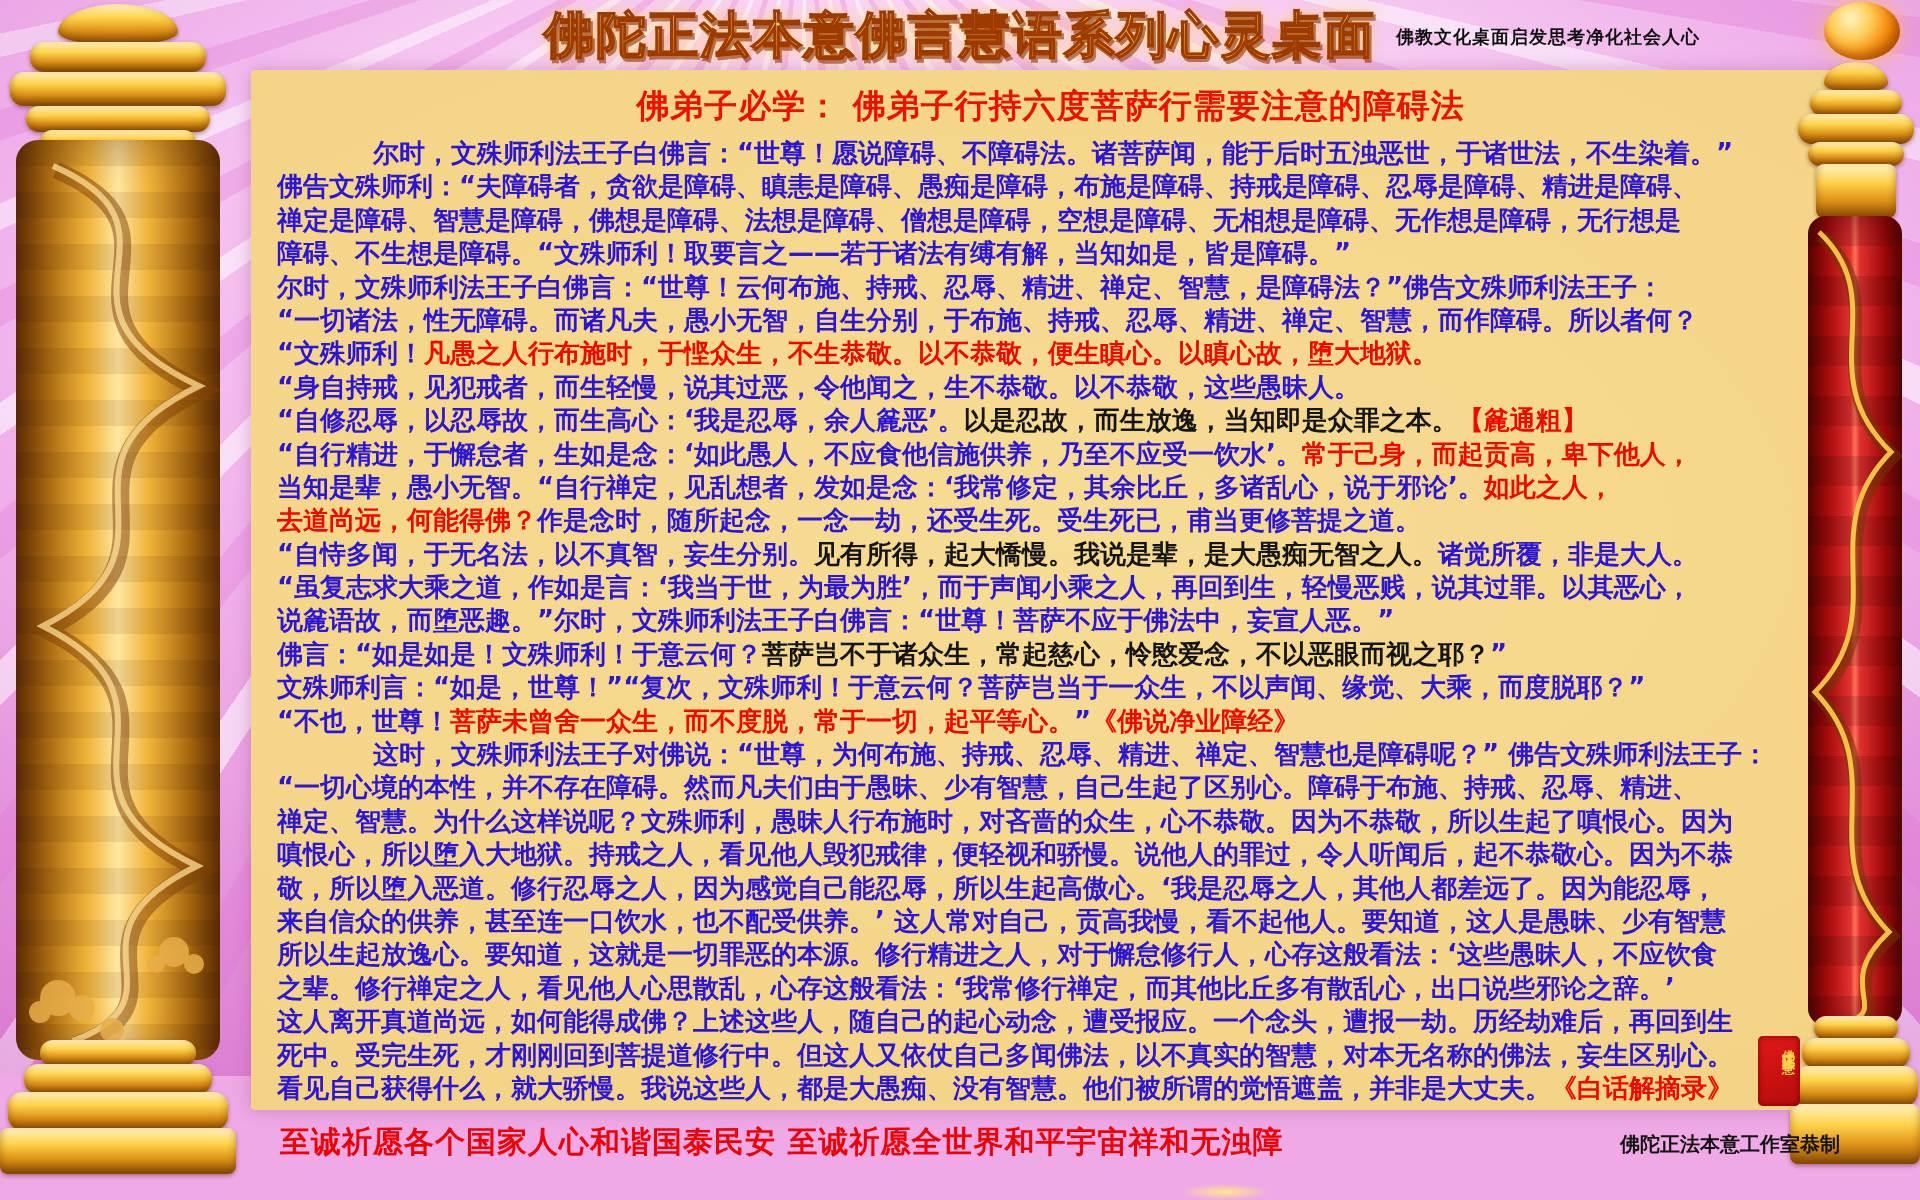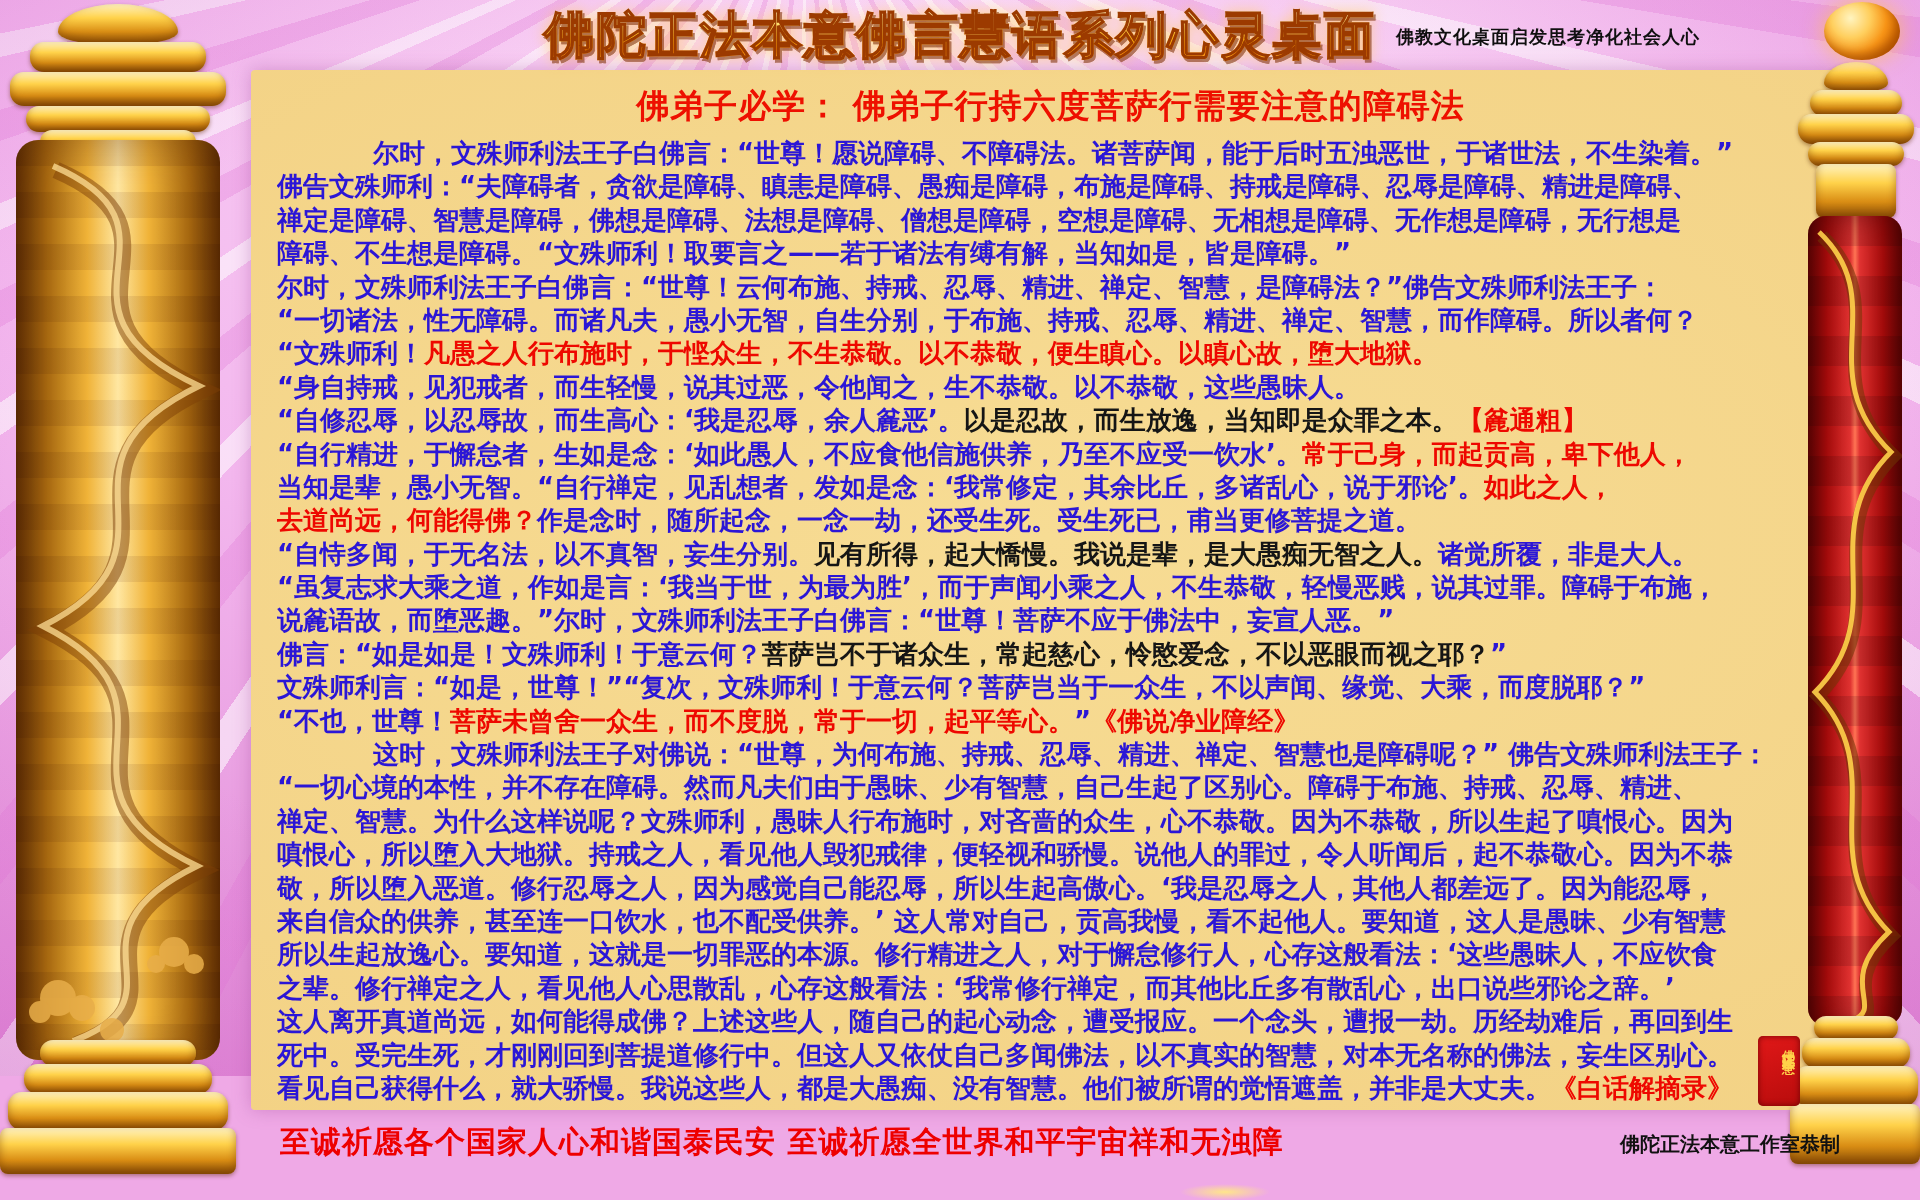--- a/index.html
+++ b/index.html
@@ -191,21 +191,21 @@
         <div class="line"><span class="c-blue">障碍、不生想是障碍。“文殊师利！取要言之——若于诸法有缚有解，当知如是，皆是障碍。”</span></div>
         <div class="line"><span class="c-blue">尔时，文殊师利法王子白佛言：“世尊！云何布施、持戒、忍辱、精进、禅定、智慧，是障碍法？”佛告文殊师利法王子：</span></div>
         <div class="line"><span class="c-blue">“一切诸法，性无障碍。而诸凡夫，愚小无智，自生分别，于布施、持戒、忍辱、精进、禅定、智慧，而作障碍。所以者何？</span></div>
         <div class="line"><span class="c-blue">“文殊师利！</span><span class="c-red">凡愚之人行布施时，于悭众生，不生恭敬。以不恭敬，便生瞋心。以瞋心故，堕大地狱。</span></div>
         <div class="line"><span class="c-blue">“身自持戒，见犯戒者，而生轻慢，说其过恶，令他闻之，生不恭敬。以不恭敬，这些愚昧人。</span></div>
         <div class="line"><span class="c-blue">“自修忍辱，以忍辱故，而生高心：‘我是忍辱，余人麄恶’。</span><span class="c-black">以是忍故，而生放逸，当知即是众罪之本。</span><span class="c-red">【麄通粗】</span></div>
         <div class="line"><span class="c-blue">“自行精进，于懈怠者，生如是念：‘如此愚人，不应食他信施供养，乃至不应受一饮水’。</span><span class="c-red">常于己身，而起贡高，卑下他人，</span></div>
         <div class="line"><span class="c-blue">当知是辈，愚小无智。“自行禅定，见乱想者，发如是念：‘我常修定，其余比丘，多诸乱心，说于邪论’。</span><span class="c-red">如此之人，</span></div>
         <div class="line"><span class="c-red">去道尚远，何能得佛？</span><span class="c-blue">作是念时，随所起念，一念一劫，还受生死。受生死已，甫当更修菩提之道。</span></div>
         <div class="line"><span class="c-blue">“自恃多闻，于无名法，以不真智，妄生分别。</span><span class="c-black">见有所得，起大憍慢。我说是辈，是大愚痴无智之人。</span><span class="c-blue">诸觉所覆，非是大人。</span></div>
-        <div class="line"><span class="c-blue">“虽复志求大乘之道，作如是言：‘我当于世，为最为胜’，而于声闻小乘之人，不生恭敬，轻慢恶贱，说其过罪。障碍于布施，</span></div>
+        <div class="line"><span class="c-blue">“虽复志求大乘之道，作如是言：‘我当于世，为最为胜’，而于声闻小乘之人，再回到生，轻慢恶贱，说其过罪。以其恶心，</span></div>
         <div class="line"><span class="c-blue">说麄语故，而堕恶趣。”尔时，文殊师利法王子白佛言：“世尊！菩萨不应于佛法中，妄宣人恶。”</span></div>
         <div class="line"><span class="c-blue">佛言：“如是如是！文殊师利！于意云何？</span><span class="c-black">菩萨岂不于诸众生，常起慈心，怜愍爱念，不以恶眼而视之耶？</span><span class="c-blue">”</span></div>
         <div class="line"><span class="c-blue">文殊师利言：“如是，世尊！”“复次，文殊师利！于意云何？菩萨岂当于一众生，不以声闻、缘觉、大乘，而度脱耶？”</span></div>
         <div class="line"><span class="c-blue">“不也，世尊！</span><span class="c-red">菩萨未曾舍一众生，而不度脱，常于一切，起平等心。</span><span class="c-blue">”</span><span class="c-red">《佛说净业障经》</span></div>
         <div class="line indent"><span class="c-blue">这时，文殊师利法王子对佛说：“世尊，为何布施、持戒、忍辱、精进、禅定、智慧也是障碍呢？” 佛告文殊师利法王子：</span></div>
         <div class="line"><span class="c-blue">“一切心境的本性，并不存在障碍。然而凡夫们由于愚昧、少有智慧，自己生起了区别心。障碍于布施、持戒、忍辱、精进、</span></div>
         <div class="line"><span class="c-blue">禅定、智慧。为什么这样说呢？文殊师利，愚昧人行布施时，对吝啬的众生，心不恭敬。因为不恭敬，所以生起了嗔恨心。因为</span></div>
         <div class="line"><span class="c-blue">嗔恨心，所以堕入大地狱。持戒之人，看见他人毁犯戒律，便轻视和骄慢。说他人的罪过，令人听闻后，起不恭敬心。因为不恭</span></div>
         <div class="line"><span class="c-blue">敬，所以堕入恶道。修行忍辱之人，因为感觉自己能忍辱，所以生起高傲心。‘我是忍辱之人，其他人都差远了。因为能忍辱，</span></div>
         <div class="line"><span class="c-blue">来自信众的供养，甚至连一口饮水，也不配受供养。’ 这人常对自己，贡高我慢，看不起他人。要知道，这人是愚昧、少有智慧</span></div>

